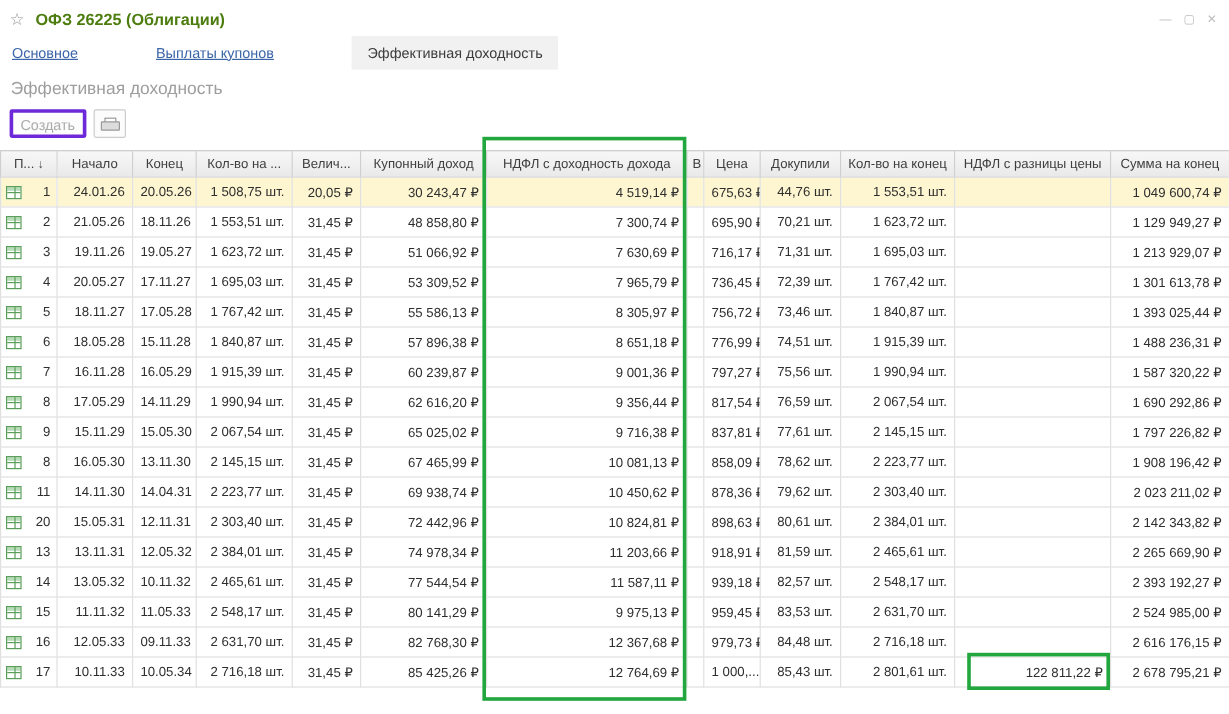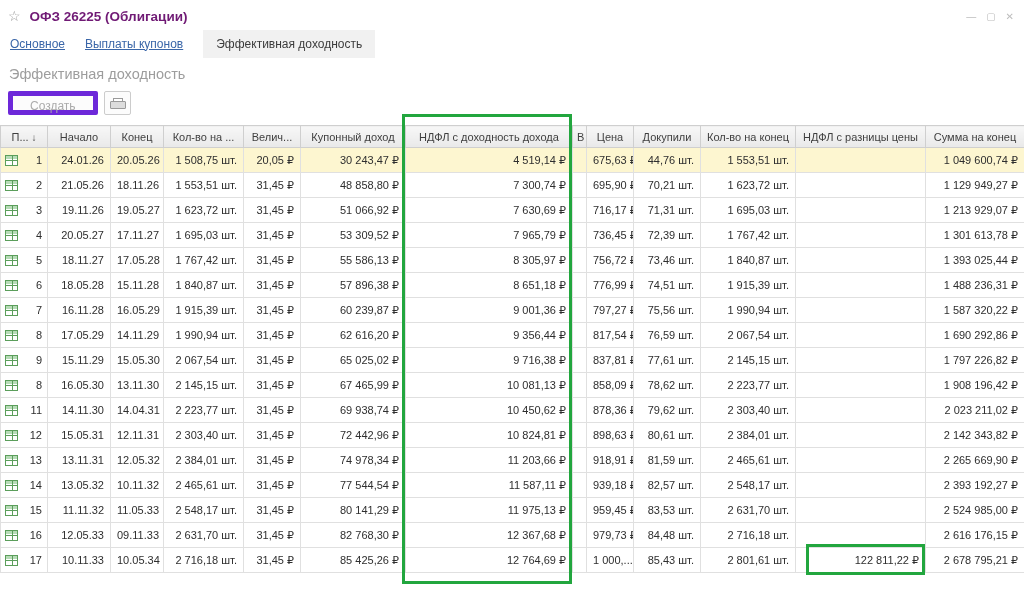--- a/index.html
+++ b/index.html
@@ -4,34 +4,34 @@
 <style>
   * { margin:0; padding:0; box-sizing:border-box; }
   html,body { width:1024px; height:595px; }
   body {
     font-family:"Liberation Sans","DejaVu Sans",sans-serif;
     background:#ffffff; color:#2b2b2b; overflow:hidden; position:relative;
   }
   
   .titlebar { display:flex; align-items:center; padding:6px 10px 0 8px; height:26px; }
   .star { color:#9a9a9a; font-size:14px; margin-right:9px; cursor:pointer; }
-  .title { font-size:13.5px; font-weight:bold; color:#701a75; }
+  .title { font-size:13.5px; font-weight:bold; color:#4d7c0f; }
   .win-icons { margin-left:auto; display:flex; gap:10px; color:#bdbdbd; font-size:10px; }
   .win-icons span { cursor:pointer; }
   
-  .navrow { display:flex; align-items:center; margin-top:4px; padding-left:10px; height:27px; }
+  .navrow { display:flex; align-items:center; margin-top:4px; padding-left:10px; height:27px;gap:45px; }
   .navlink { color:#3a66a8; text-decoration:underline; font-size:12px; cursor:pointer; margin-right:20px; white-space:nowrap; }
   .navtab-active { background:#f1f1f1; color:#3c3c3c; font-size:12px; padding:7px 13px; cursor:default; white-space:nowrap; }
   
   .section-heading { margin:9px 0 0 9px; font-size:14.5px; color:#9d9d9d; }
   
   .toolbar { display:flex; gap:6px; margin:9px 0 0 8px; height:24px; }
   .btn-create {
-    border:5px solid #6d28d9; border-radius:2px; background:#fcfcfc;
-    color:#ababab; font-size:12px; padding:3px 17px; cursor:default;
+    border:3px solid #6d28d9; border-radius:2px; background:#fcfcfc;
+    color:#ababab; font-size:12px; padding:3px 6px; cursor:default;
   }
   .btn-icon {
     border:1px solid #cccccc; border-radius:2px; background:#fcfcfc;
     width:27px; display:flex; align-items:center; justify-content:center; cursor:default;
   }
   .printer-icon { position:relative; width:14px; height:11px; display:inline-block; }
   .printer-icon::before { 
     content:""; position:absolute; left:3px; top:0; width:8px; height:4px;
     background:#fff; border:1px solid #9a9a9a;
   }
@@ -354,21 +354,21 @@
           <td>878,36 ₽</td>
           <td>79,62 шт.</td>
           <td>2 303,40 шт.</td>
           <td></td>
           <td>2 023 211,02 ₽</td>
         </tr>
         <tr>
           <td class="num-cell">
             <span class="num-wrap">
               <span class="row-icon"></span>
-              <span>12</span>
+              <span>20</span>
             </span>
           </td>
           <td>15.05.31</td>
           <td>12.11.31</td>
           <td>2 303,40 шт.</td>
           <td>31,45 ₽</td>
           <td>72 442,96 ₽</td>
           <td>10 824,81 ₽</td>
           <td></td>
           <td>898,63 ₽</td>
@@ -422,21 +422,21 @@
             <span class="num-wrap">
               <span class="row-icon"></span>
               <span>15</span>
             </span>
           </td>
           <td>11.11.32</td>
           <td>11.05.33</td>
           <td>2 548,17 шт.</td>
           <td>31,45 ₽</td>
           <td>80 141,29 ₽</td>
-          <td>11 975,13 ₽</td>
+          <td>9 975,13 ₽</td>
           <td></td>
           <td>959,45 ₽</td>
           <td>83,53 шт.</td>
           <td>2 631,70 шт.</td>
           <td></td>
           <td>2 524 985,00 ₽</td>
         </tr>
         <tr>
           <td class="num-cell">
             <span class="num-wrap">

